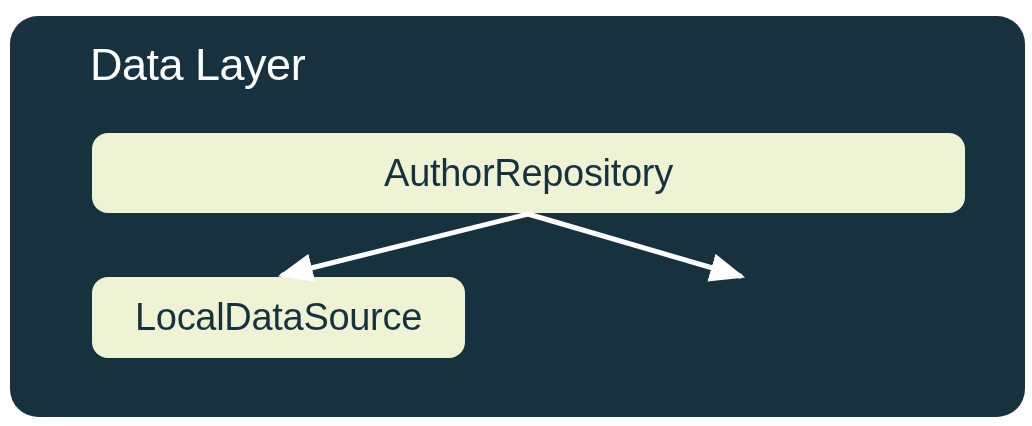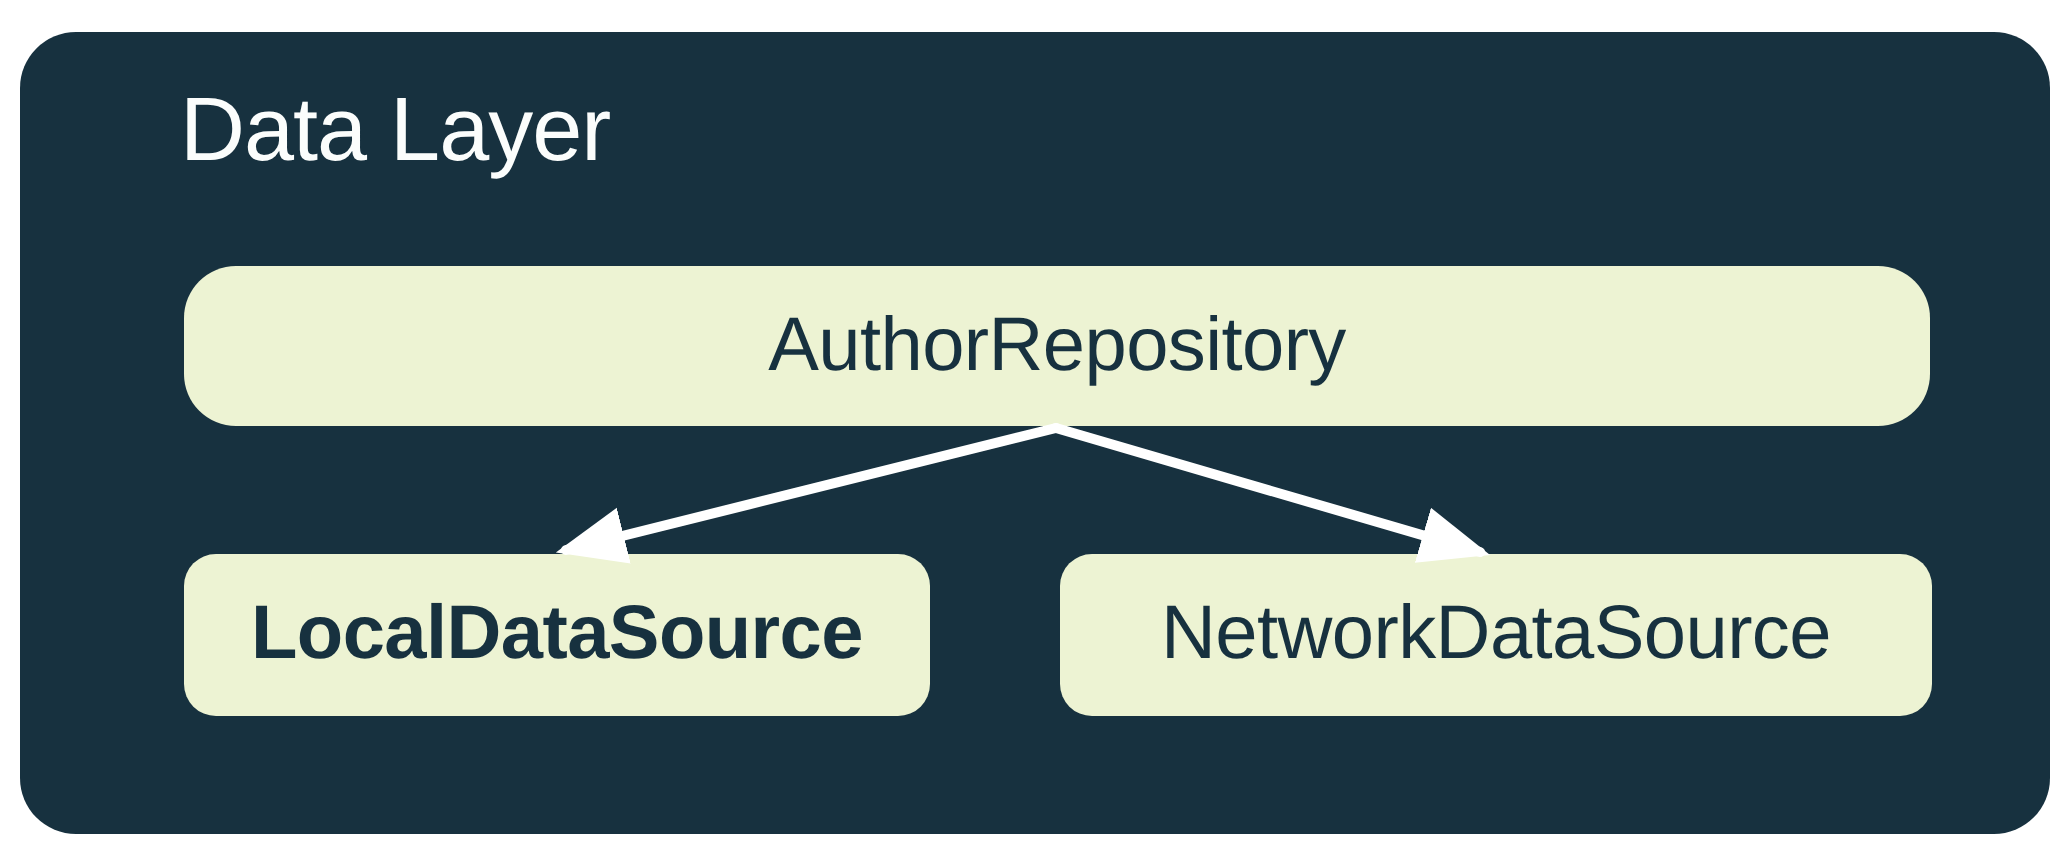--- a/index.html
+++ b/index.html
@@ -48,22 +48,22 @@
     color: var(--node-text);
     border-radius: 16px;
     display: flex;
     align-items: center;
     justify-content: center;
     font-size: 38px;
     font-weight: 400;
     letter-spacing: -0.3px;
     white-space: nowrap;
   }
-  .node-repo    { left: 92px;  top: 133px; width: 873px; height: 80px; border-radius: 26px; }
-  .node-local   { left: 92px;  top: 277px; width: 373px; height: 81px; font-weight: bold; }
+  .node-repo    { left: 92px;  top: 133px; width: 873px; height: 80px; }
+  .node-local   { left: 92px;  top: 277px; width: 373px; height: 81px; }
   .node-network { left: 530px; top: 277px; width: 436px; height: 81px; }
   .arrows {
     position: absolute;
     left: 0;
     top: 0;
     width: 1032px;
     height: 426px;
     pointer-events: none;
   }
   .arrow-line {
@@ -79,21 +79,20 @@
 <div class="canvas">
 
   <div class="container"></div>
 
   <div class="title">Data Layer</div>
 
   <div class="node node-repo">AuthorRepository</div>
 
   <div class="node node-local">LocalDataSource</div>
 
-  <div class="node node-network">NetworkDataSource</div>
 
   <svg class="arrows" viewBox="0 0 1032 426" xmlns="http://www.w3.org/2000/svg">
     <defs>
       <marker id="ah" viewBox="0 0 10 10" refX="8.5" refY="5" markerWidth="7" markerHeight="7" orient="auto">
         <path class="arrow-head" d="M 0 0.9 L 10 5 L 0 9.1 z"></path>
       </marker>
     </defs>
     <line class="arrow-line" x1="528" y1="214" x2="283" y2="275" marker-end="url(#ah)"></line>
     <line class="arrow-line" x1="528" y1="214" x2="740" y2="276" marker-end="url(#ah)"></line>
   </svg>

